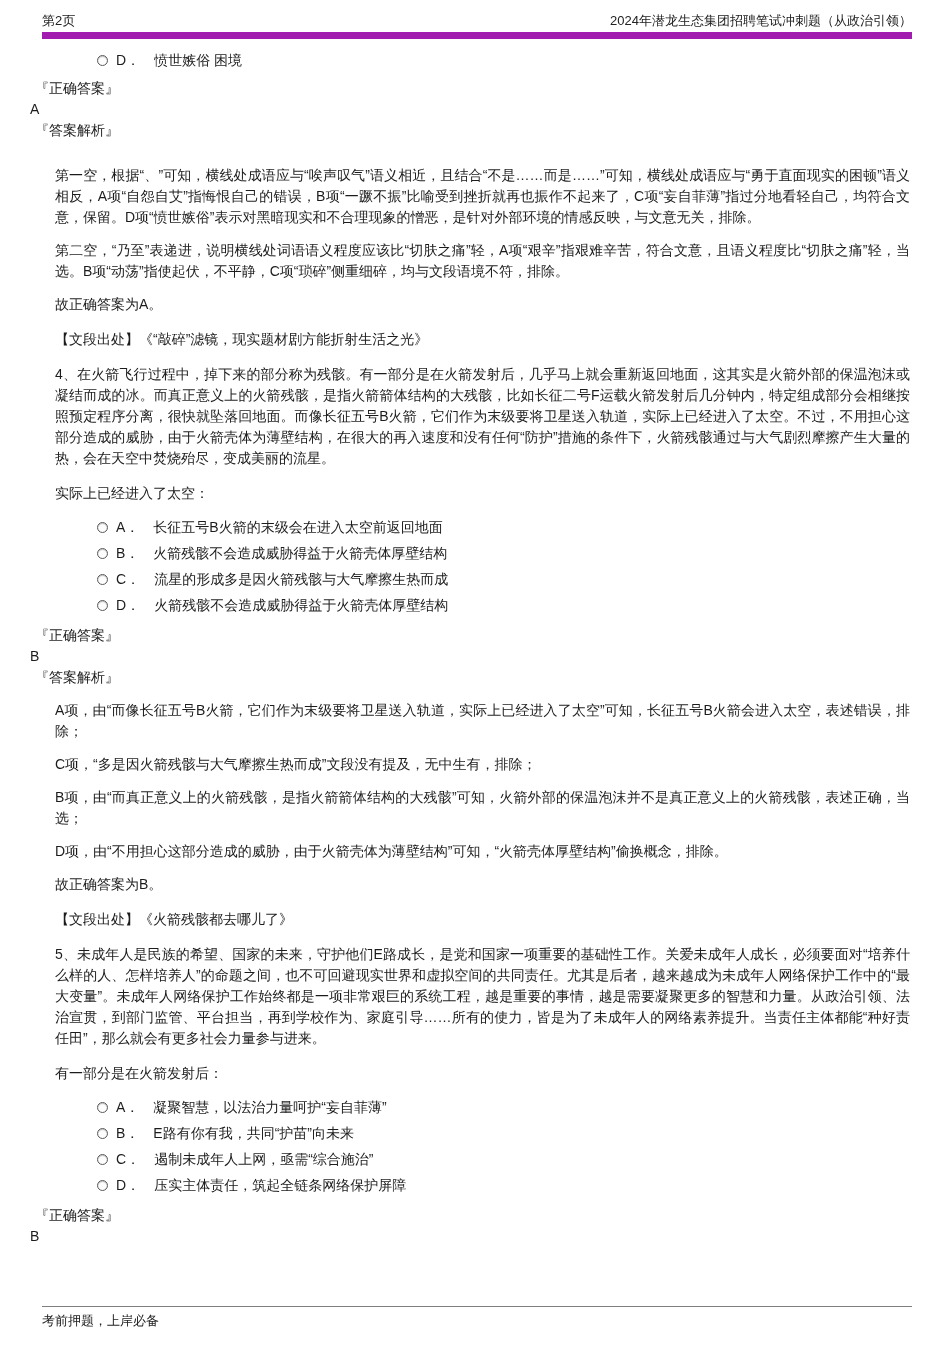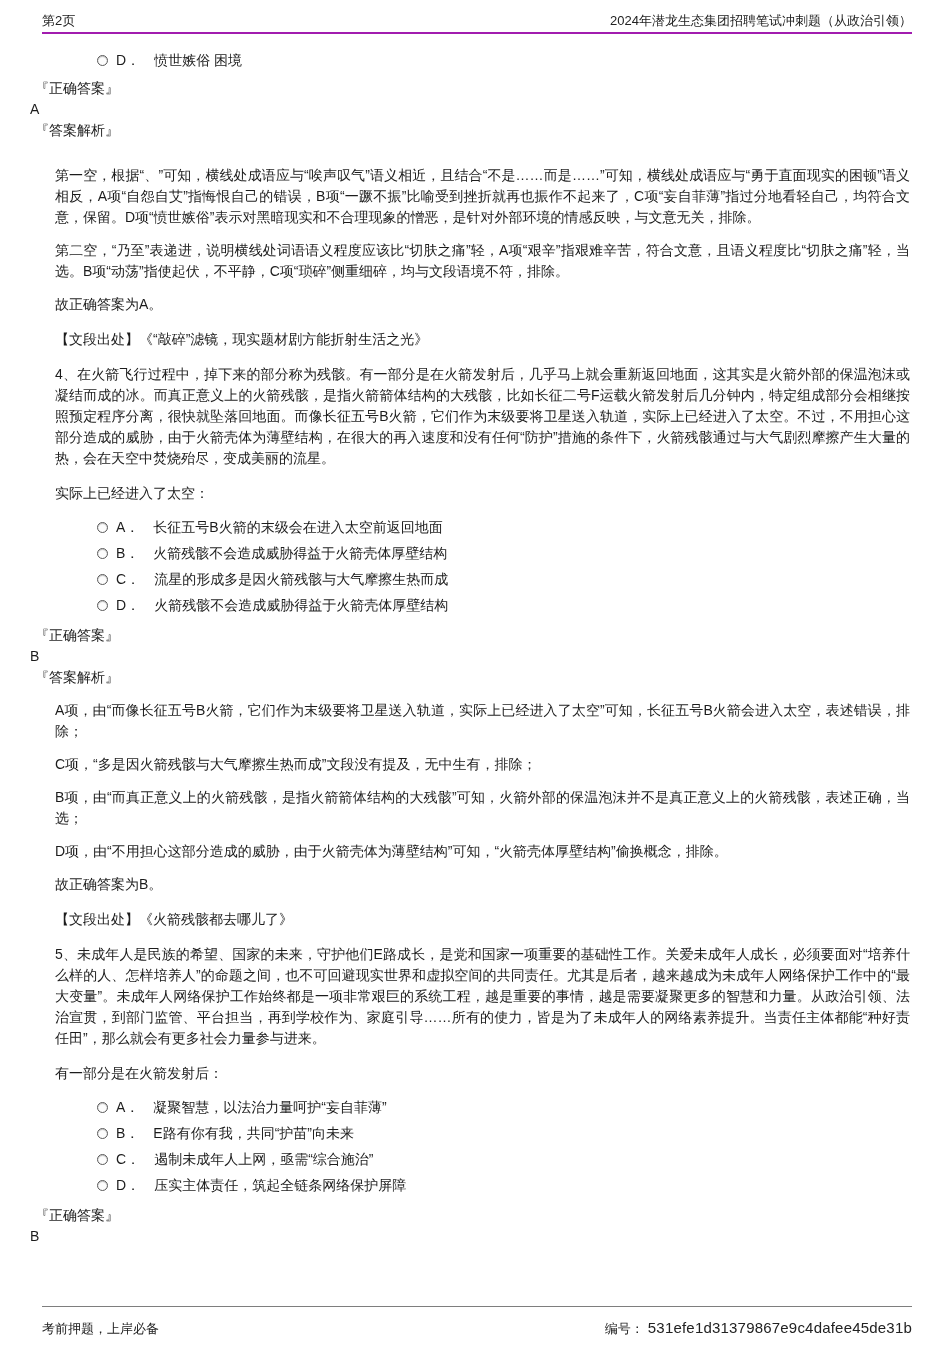--- a/index.html
+++ b/index.html
@@ -7,28 +7,28 @@
     width:950px;height:1345px;position:relative;overflow:hidden;
     background:#ffffff;color:#1c1c1c;
     font-family:"Liberation Sans","DejaVu Sans",sans-serif;
     font-size:14px;line-height:21px;
   }
   .page{position:absolute;inset:0;}
   
   .page-header{
     position:absolute;top:12px;left:42px;right:38px;
     display:flex;justify-content:space-between;align-items:flex-end;
-    padding-bottom:3px;border-bottom:2px solid #a21caf;
+    padding-bottom:3px;border-bottom:7px solid #a21caf;
     font-size:13px;line-height:17px;color:#222;
   }
   
   .page-footer{
     position:absolute;top:1306px;left:42px;right:38px;
     display:flex;justify-content:space-between;align-items:baseline;
-    padding-top:10px;border-top:1px solid #7e7e7e;
+    padding-top:3px;border-top:1px solid #7e7e7e;
     font-size:13px;color:#222;
   }
   .footer-right{display:flex;align-items:baseline;gap:4px;}
   .footer-value{font-size:15px;letter-spacing:.2px;}
   
   .content{position:absolute;top:40px;left:30px;right:40px;}
   .para{margin:12px 0 12px 25px;text-align:justify;}
   .stem{margin:14px 0 13px 25px;text-align:justify;}
   .prompt{margin:14px 0 0 25px;}
   .source{margin:14px 0 13px 25px;}
@@ -136,19 +136,15 @@
       </div>
     </div>
 
     <div class="ans-label" style="margin-top:2px;">『正确答案』</div>
     <div class="ans-value">B</div>
 
   </div>
 
   <div class="page-footer">
     <span>考前押题，上岸必备</span>
-    <span class="footer-right">
-      <span>编号：</span>
-      <span class="footer-value">531efe1d31379867e9c4dafee45de31b</span>
-    </span>
   </div>
 
 </div>
 
 </body></html>

